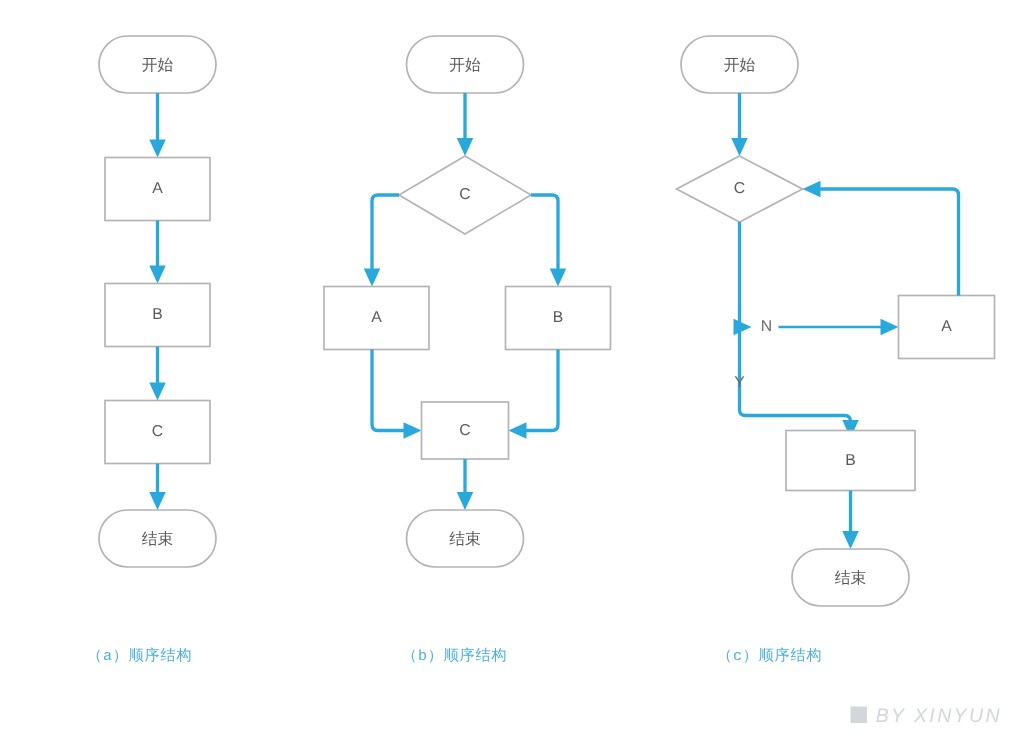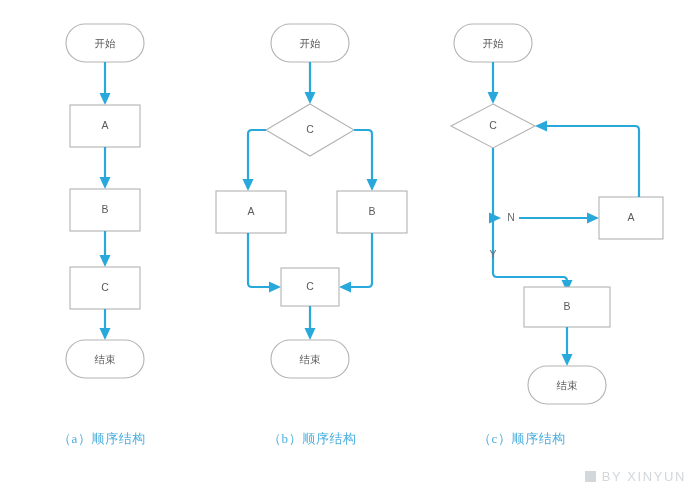--- a/index.html
+++ b/index.html
@@ -58,38 +58,39 @@
   .edge-thin {
     fill: none;
     stroke: #29a8dc;
     stroke-width: 1.8;
   }
   .arrow-head {
     fill: #29a8dc;
   }
   .caption {
     position: absolute;
-    font-family: Liberation Serif, serif;
-    font-size: 13px;
+    font-family: Liberation Mono, monospace;
+    font-size: 10px;
     color: #4aaede;
     letter-spacing: 0.6px;
     white-space: nowrap;
   }
   #caption-a { left: 58px;  top: 430px; }
   #caption-b { left: 268px; top: 430px; }
   #caption-c { left: 478px; top: 430px; }
 
   #watermark {
     position: absolute;
-    right: 0;
+    right: 18px;
     bottom: 16px;
     display: flex;
     align-items: center;
     gap: 6px;
     user-select: none;
+    font-style: italic;
   }
   #watermark .wm-square {
     width: 11px;
     height: 11px;
     background: #d2d7db;
     display: block;
   }
   #watermark .wm-text {
     font-family: "Liberation Sans", "DejaVu Sans", sans-serif;
     font-size: 13px;

